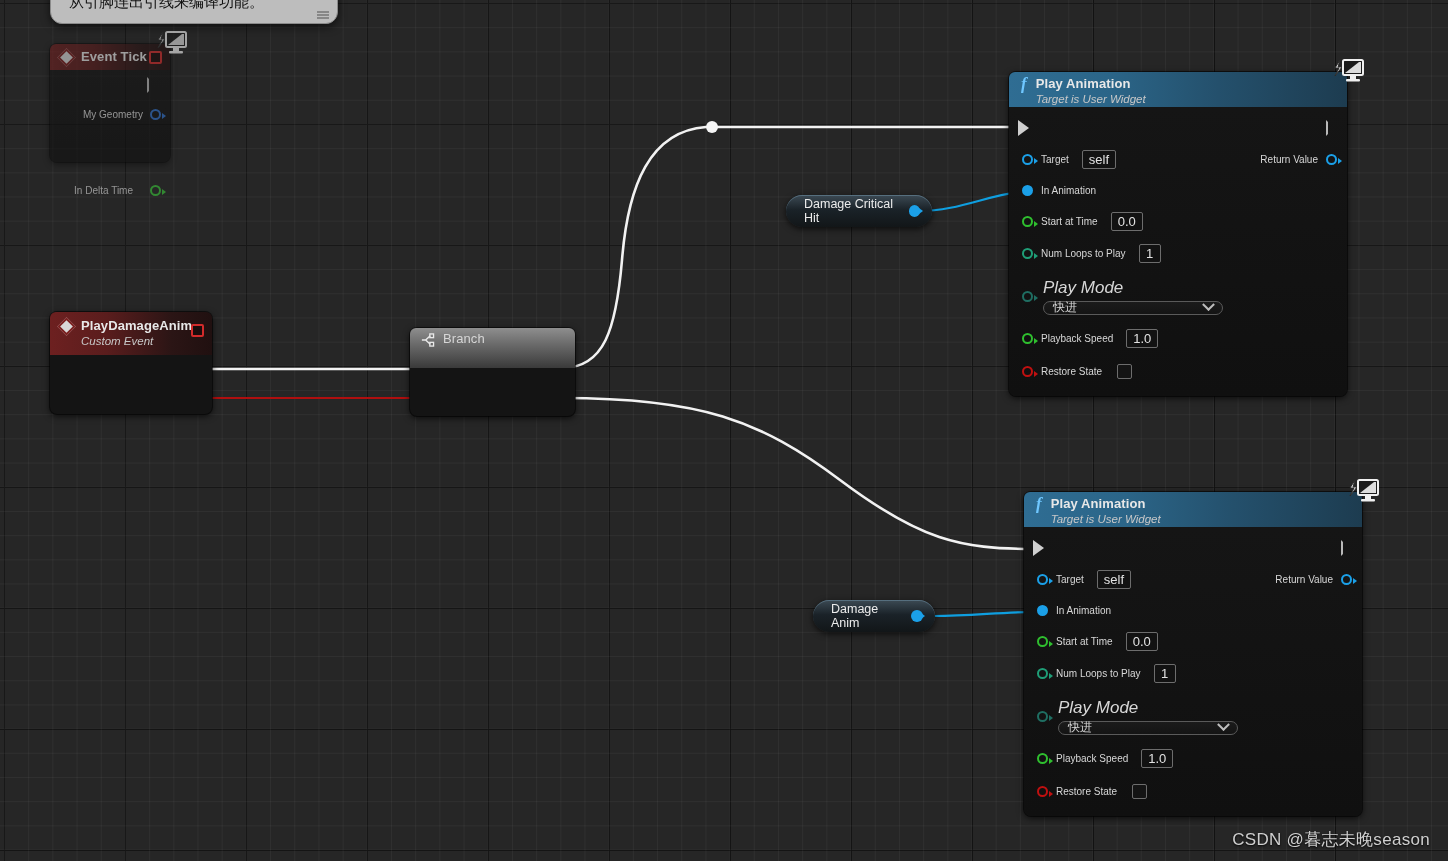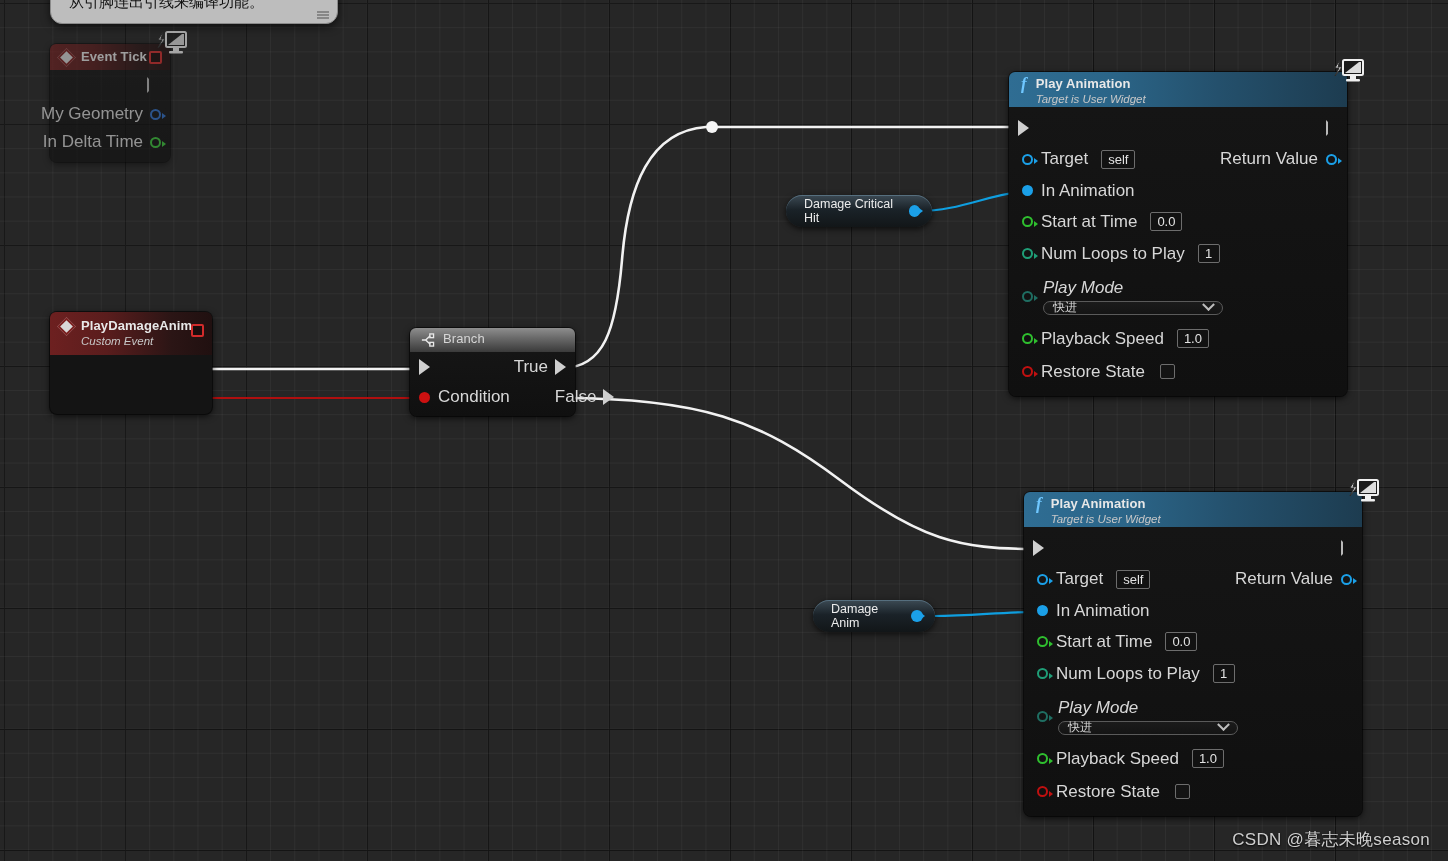--- a/index.html
+++ b/index.html
@@ -86,21 +86,21 @@
     position:absolute; right:8px; top:7px;
     width:13px;height:13px;border:2px solid #d22b2b;border-radius:2px;background:#1b0c0c;
   }
 
   
   .badge{ position:absolute; width:34px; height:28px; pointer-events:none; }
 
   
   .row{ position:relative; display:flex; align-items:center; height:31px; padding:0 8px;gap:45px; }
   .row.right{ justify-content:flex-end; }
-  .pin-label{ font-size:17px; color:#d7d7d7; white-space:nowrap; }
+  .pin-label{ font-size:10px; color:#d7d7d7; white-space:nowrap; }
 
   
   .pin{ width:11px;height:11px;border-radius:50%; border:2.2px solid #999; flex:0 0 auto; position:relative;}
   .pin.filled{ background:#1ba0e8; border-color:#1ba0e8; }
   .pin:after{
     content:""; position:absolute; left:10px; top:2.5px;
     border-left:4px solid currentColor; border-top:3px solid transparent; border-bottom:3px solid transparent;
   }
   .pin.nonub:after{ display:none; }
 
@@ -210,21 +210,21 @@
       <div class="delegate-pin"></div>
     </div>
     <div class="node-body" style="height:92px;">
       <div class="row right" style="height:30px;padding-right:12px;">
         <div class="exec hollow"></div>
       </div>
       <div class="row right" style="height:28px;padding-right:9px;gap:7px;">
         <div class="pin-label">My Geometry</div>
         <div class="pin" style="color:#2f6fc8;border-color:#2f6fc8;"></div>
       </div>
-      <div class="row right" style="height:28px;padding-right:9px;gap:7px;">
+      <div class="row right" style="height:28px;padding-right:9px;gap:17px;margin-top:48px;">
         <div class="pin-label">In Delta Time</div>
         <div class="pin" style="color:#3ac43a;border-color:#3ac43a;"></div>
       </div>
     </div>
 
     <svg class="badge" style="left:104px; top:-14px;" viewBox="0 0 34 28">
       <path d="M9 2 L4 10 L8 10 L4 18 L11 9 L7 9 Z" fill="#f0f0f0" stroke="#2a2a2a" stroke-width="1"></path>
       <rect x="12" y="2" width="20" height="15" rx="1.5" fill="#1b1b1b" stroke="#f0f0f0" stroke-width="2"></rect>
       <path d="M14 15 L28 4 L30 4 L30 15 Z" fill="#e8e8e8" opacity=".95"></path>
       <rect x="19" y="17" width="6" height="4" fill="#f0f0f0"></rect>
@@ -237,46 +237,27 @@
       <div class="diamond"></div>
       <div>
         <div class="head-title">PlayDamageAnim</div>
         <div class="head-sub">Custom Event</div>
       </div>
       <div class="delegate-pin" style="top:12px;"></div>
     </div>
   </div>
 
   <div class="node" id="n-branch" style="left:410px; top:328px; width:165px; height:88px;">
-    <div class="node-head head-grey" style="height:24px;padding:3px 10px;">
+    <div class="node-head head-grey" style="height:40px;padding:3px 10px;">
       <svg class="branch-ico" viewBox="0 0 16 15">
         <path d="M2 7.5 L6 7.5 M6 7.5 L11 3 M6 7.5 L11 12" stroke="#e9e9e9" stroke-width="1.6" fill="none"></path>
         <rect x="10.5" y="1" width="4" height="4" fill="none" stroke="#e9e9e9" stroke-width="1.4"></rect>
         <rect x="10.5" y="10" width="4" height="4" fill="none" stroke="#e9e9e9" stroke-width="1.4"></rect>
       </svg>
       <div class="head-title" style="color:#d6d6d6;font-weight:normal;">Branch</div>
-    </div>
-    <div class="node-body" style="height:64px;position:relative;">
-      <div class="row" style="height:30px;justify-content:space-between;padding:0 9px;">
-        <div class="exec"></div>
-        <div style="display:flex;align-items:center;gap:7px;">
-          <div class="pin-label">True</div>
-          <div class="exec"></div>
-        </div>
-      </div>
-      <div class="row" style="height:30px;justify-content:space-between;padding:0 9px;">
-        <div style="display:flex;align-items:center;gap:8px;">
-          <div class="pin nonub" style="background:#cc1111;border-color:#cc1111;"></div>
-          <div class="pin-label">Condition</div>
-        </div>
-        <div style="display:flex;align-items:center;gap:7px;">
-          <div class="pin-label">False</div>
-          <div class="exec"></div>
-        </div>
-      </div>
     </div>
   </div>
 
   <div class="getter" style="left:786px; top:195px; width:146px;">
     <span>Damage Critical Hit</span>
     <div class="dot"></div>
   </div>
 
   <div class="getter" style="left:813px; top:600px; width:122px;">
     <span>Damage Anim</span>

